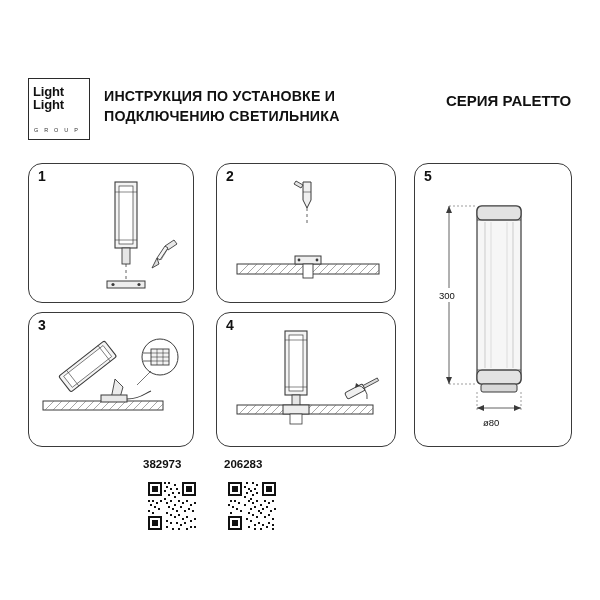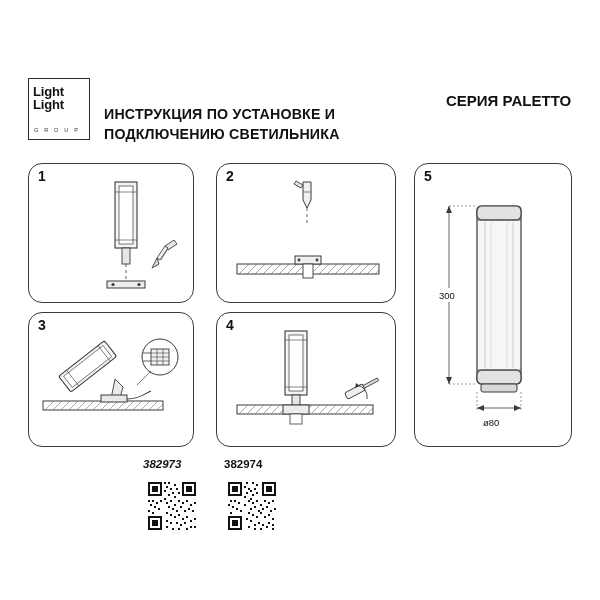--- a/index.html
+++ b/index.html
@@ -49,21 +49,20 @@
   .title {
     position: absolute;
     left: 104px; top: 86px;
     width: 300px;
     font-size: 14.2px;
     font-weight: bold;
     line-height: 20px;
     letter-spacing: 0.2px;
     color: #111;
     text-transform: uppercase;
-    margin-top: 18px;
   }
   .series {
     position: absolute;
     left: 446px; top: 90px;
     width: 150px;
     font-size: 15px;
     font-weight: bold;
     line-height: 22px;
     color: #111;
   }
@@ -92,21 +91,21 @@
 
   svg { display: block; }
 
   
   .art-label {
     position: absolute;
     font-size: 11.5px;
     font-weight: bold;
     color: #111;
   }
-  #art1 { left: 143px; top: 458px; font-style: italic; }
+  #art1 { left: 143px; top: 458px; }
   #art2 { left: 224px; top: 458px; }
 
   .qr {
     position: absolute;
     width: 52px; height: 52px;
   }
   #qr1 { left: 146px; top: 480px; }
   #qr2 { left: 226px; top: 480px; }
 
   .dim-text {
@@ -319,21 +318,21 @@
       <line x1="62" y1="244" x2="106" y2="244" stroke="#3a3a3a" stroke-width="0.8"></line>
       <path d="M62 244 l7 -3 l0 6 z" fill="#3a3a3a"></path>
       <path d="M106 244 l-7 -3 l0 6 z" fill="#3a3a3a"></path>
       <line x1="62" y1="228" x2="62" y2="248" stroke="#3a3a3a" stroke-width="0.5" stroke-dasharray="2,2"></line>
       <line x1="106" y1="228" x2="106" y2="248" stroke="#3a3a3a" stroke-width="0.5" stroke-dasharray="2,2"></line>
       <text class="dim-text" x="68" y="262">ø80</text>
     </svg>
   </div>
 
   <div class="art-label" id="art1">382973</div>
-  <div class="art-label" id="art2">382974</div>
+  <div class="art-label" id="art2">206283</div>
 
   <svg class="qr" id="qr1" viewBox="0 0 52 52">
     <rect x="0" y="0" width="52" height="52" fill="#ffffff"></rect>
     <g fill="#111111">
       <rect x="2" y="2" width="14" height="14"></rect>
         <rect x="4" y="4" width="10" height="10" fill="#fff"></rect>
         <rect x="6" y="6" width="6" height="6"></rect>
       <rect x="36" y="2" width="14" height="14"></rect>
         <rect x="38" y="4" width="10" height="10" fill="#fff"></rect>
         <rect x="40" y="6" width="6" height="6"></rect>

